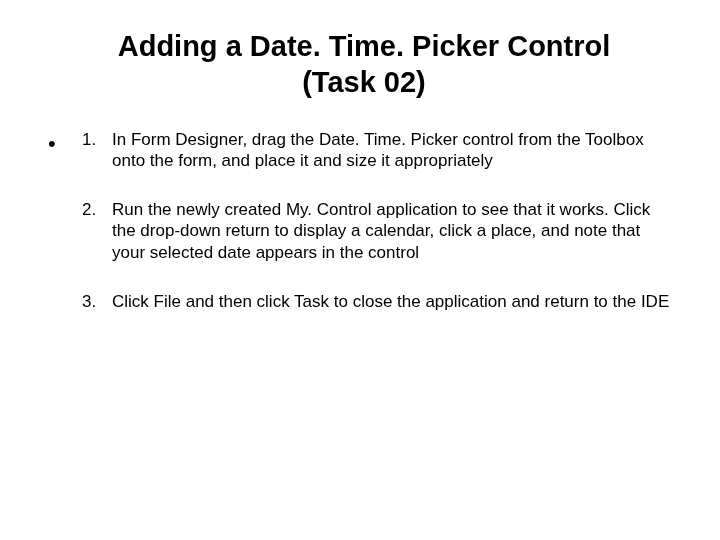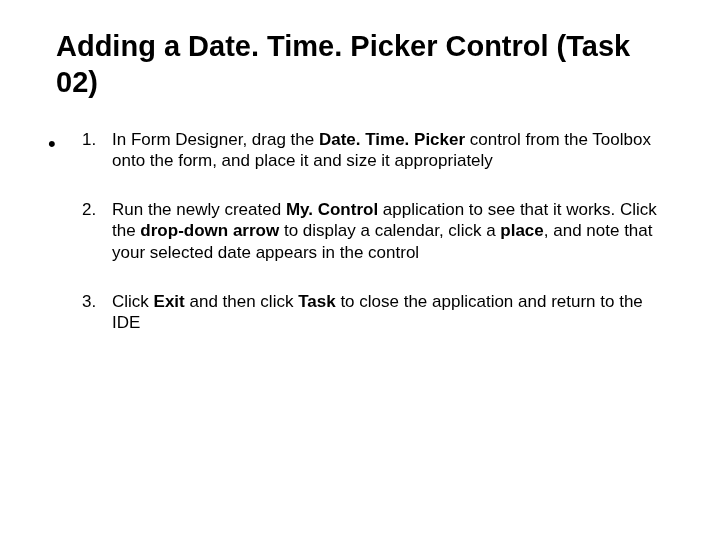--- a/index.html
+++ b/index.html
@@ -8,23 +8,23 @@
       height: 540px;
       background: #ffffff;
       font-family: Arial, Helvetica, sans-serif;
       color: #000000;
       padding: 28px 48px 0 48px;
       overflow: hidden;
     }
     .title {
       font-size: 29px;
       font-weight: bold;
-      text-align: left;
+      text-align: center;
       line-height: 1.25;
-      margin: 0 24px 28px 8px;
+      margin: 0 24px 28px 32px;
     }
     .content {
       display: flex;
       align-items: flex-start;
     }
     .bullet {
       font-size: 22px;
       line-height: 1;
       width: 30px;
       flex-shrink: 0;
@@ -51,29 +51,29 @@
       padding-left: 34px;
       position: relative;
     }
     .steps li::before {
       content: counter(step) ".";
       position: absolute;
       left: 4px;
       top: 0;
       font-size: 17px;
     }
-    .step-text b { font-weight: bold; margin-top: 28px; }
+    .step-text b { font-weight: normal; margin-top: 28px; }
   </style>
 </head>
 <body>
 
 <h1 class="title">Adding a Date. Time. Picker Control (Task 02)</h1>
 
 <div class="content">
   <div class="bullet">•</div>
   <div class="body">
     <ol class="steps">
       <li><span class="step-text">In Form Designer, drag the <b>Date. Time. Picker</b> control from the Toolbox onto the form, and place it and size it appropriately</span></li>
-      <li><span class="step-text">Run the newly created <b>My. Control</b> application to see that it works. Click the <b>drop-down arrow</b> to display a calendar, click a <b>place</b>, and note that your selected date appears in the control</span></li>
-      <li><span class="step-text">Click <b>Exit</b> and then click <b>Task</b> to close the application and return to the IDE</span></li>
+      <li><span class="step-text">Run the newly created <b>My. Control</b> application to see that it works. Click the <b>drop-down return</b> to display a calendar, click a <b>place</b>, and note that your selected date appears in the control</span></li>
+      <li><span class="step-text">Click <b>File</b> and then click <b>Task</b> to close the application and return to the IDE</span></li>
     </ol>
   </div>
 </div>
 
 </body></html>

